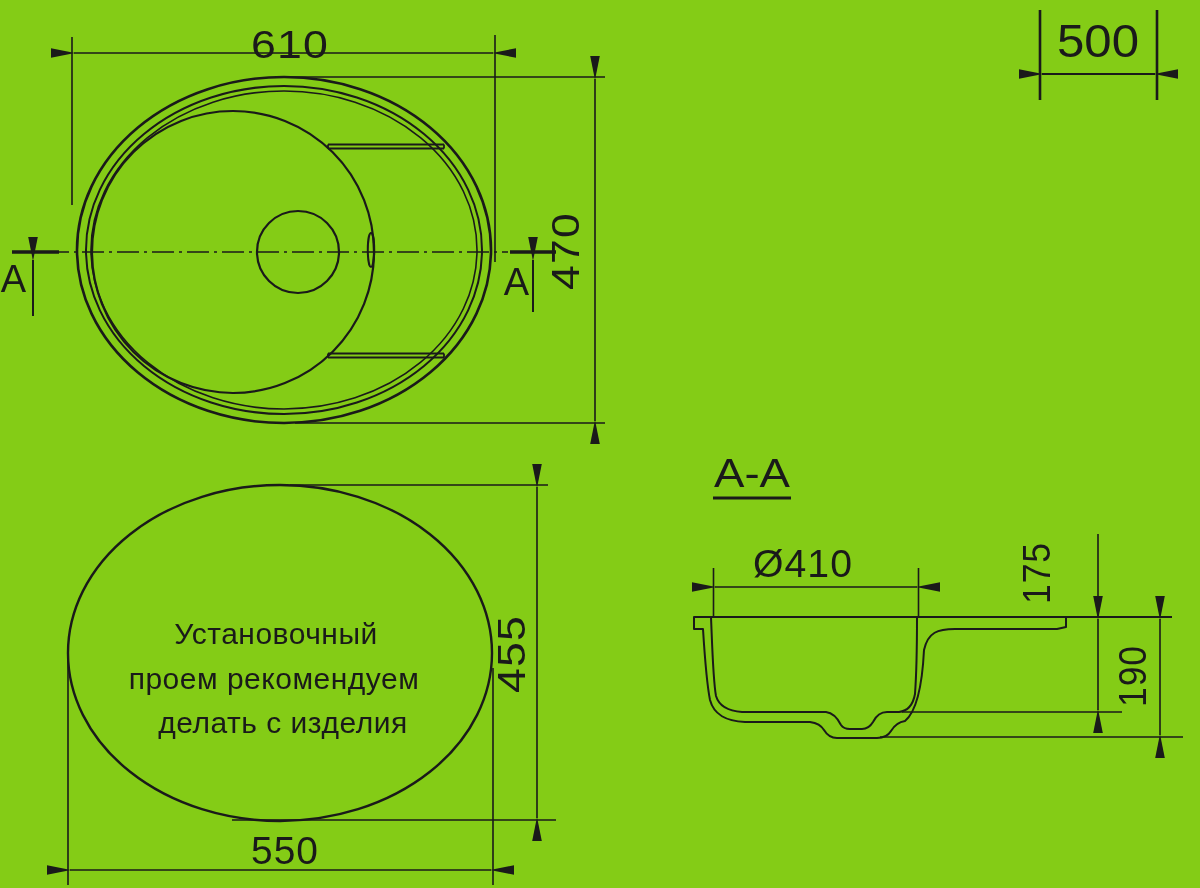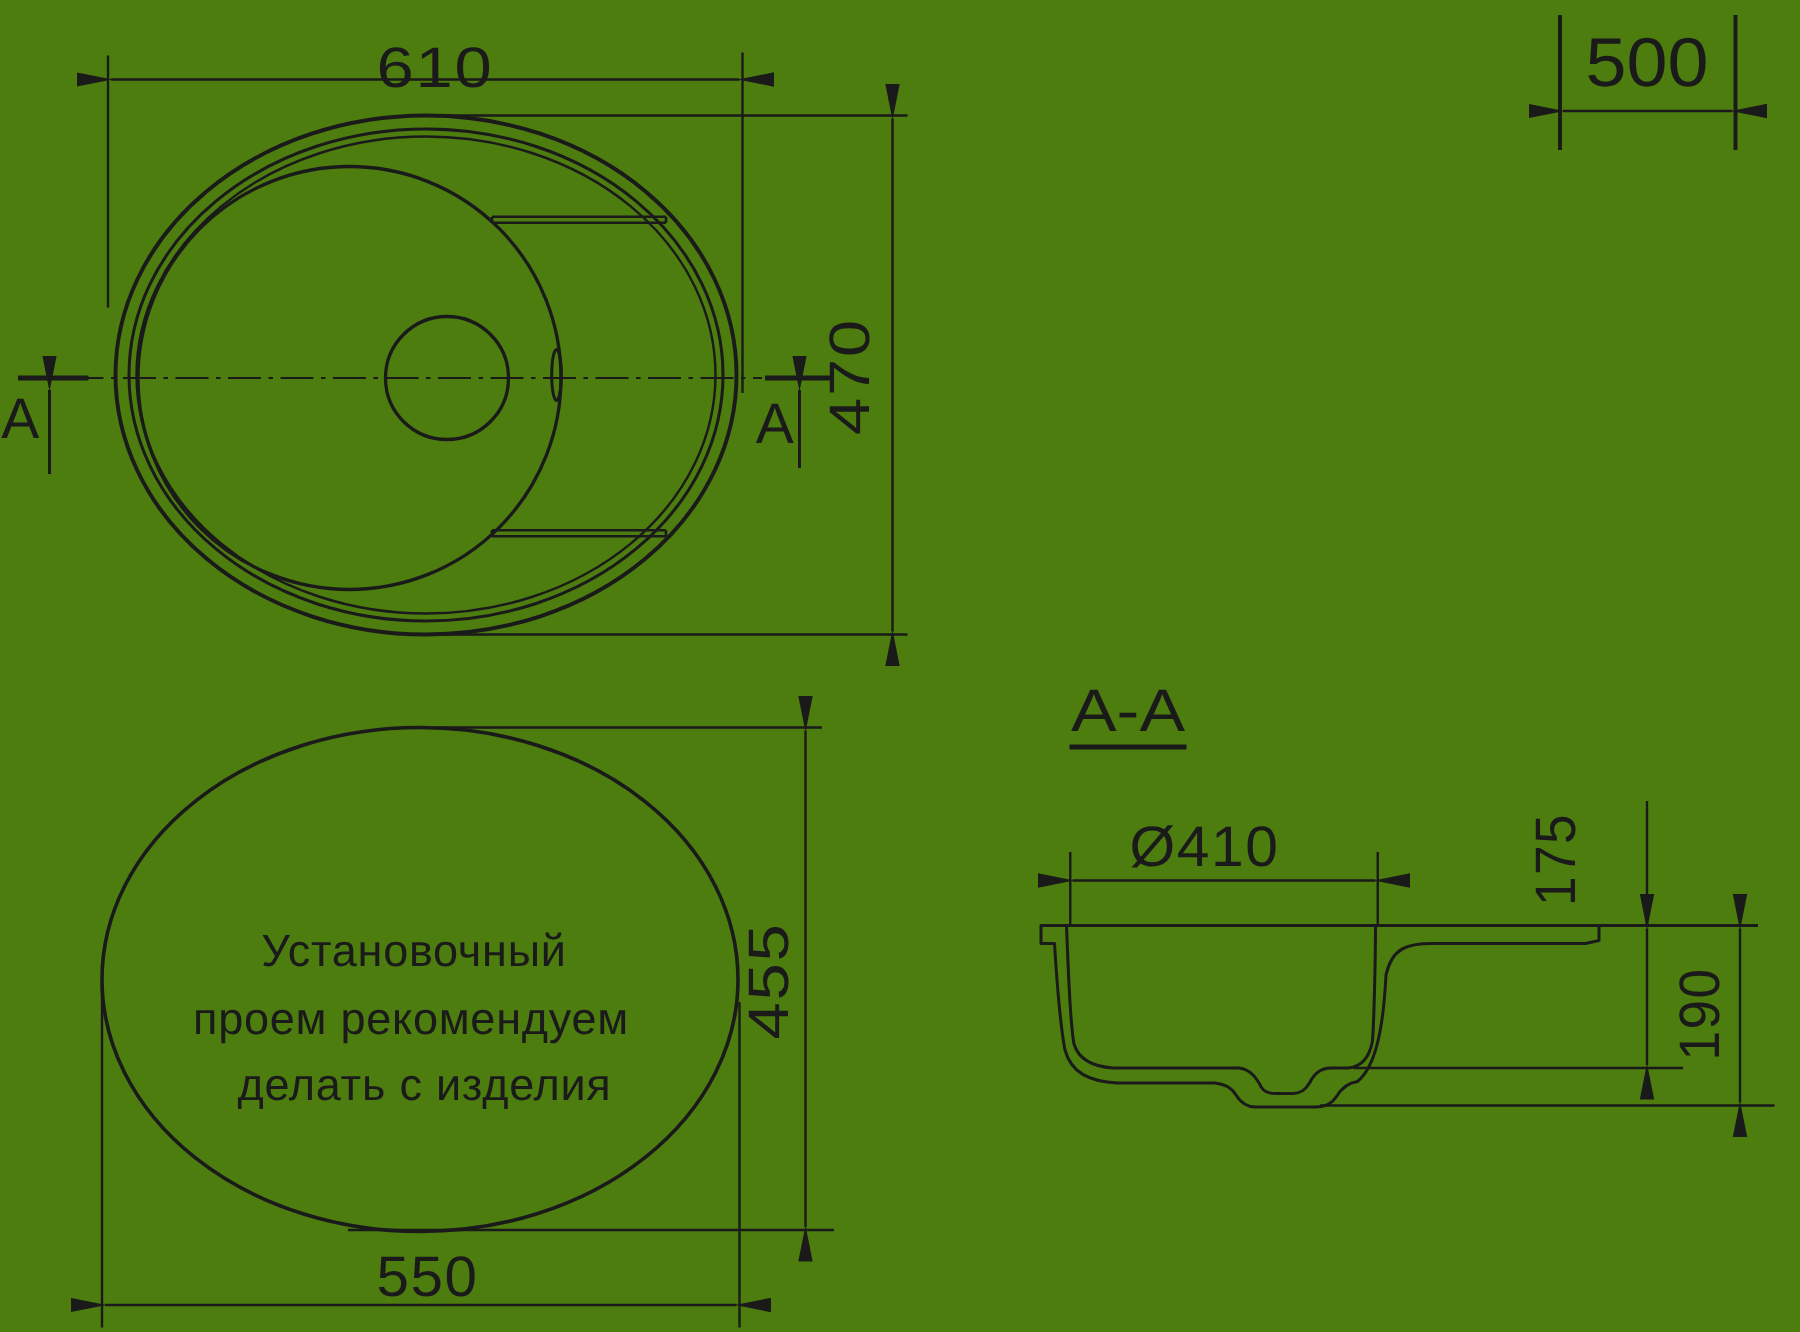--- a/index.html
+++ b/index.html
@@ -1,16 +1,16 @@
 <!DOCTYPE html>
 <html><head>
 <meta charset="utf-8">
 <style>
   html,body{margin:0;padding:0;background:#e9e9e9;}
-  .stage{width:1200px;height:888px;background:#4d7c0f;position:relative;font-family:"Liberation Sans",sans-serif;}
+  .stage{width:1200px;height:888px;background:#84cc16;position:relative;font-family:"Liberation Sans",sans-serif;}
   svg{display:block;}
   .ln{stroke:#1a1a1a;fill:none;}
   .txt{fill:#1a1a1a;font-family:"Liberation Sans",sans-serif;}
   .dimtxt{font-size:38px;letter-spacing:1px;}
   .note{font-size:30px;letter-spacing:.5px;}
 </style>
 </head>
 <body>
 
 <div class="stage">

